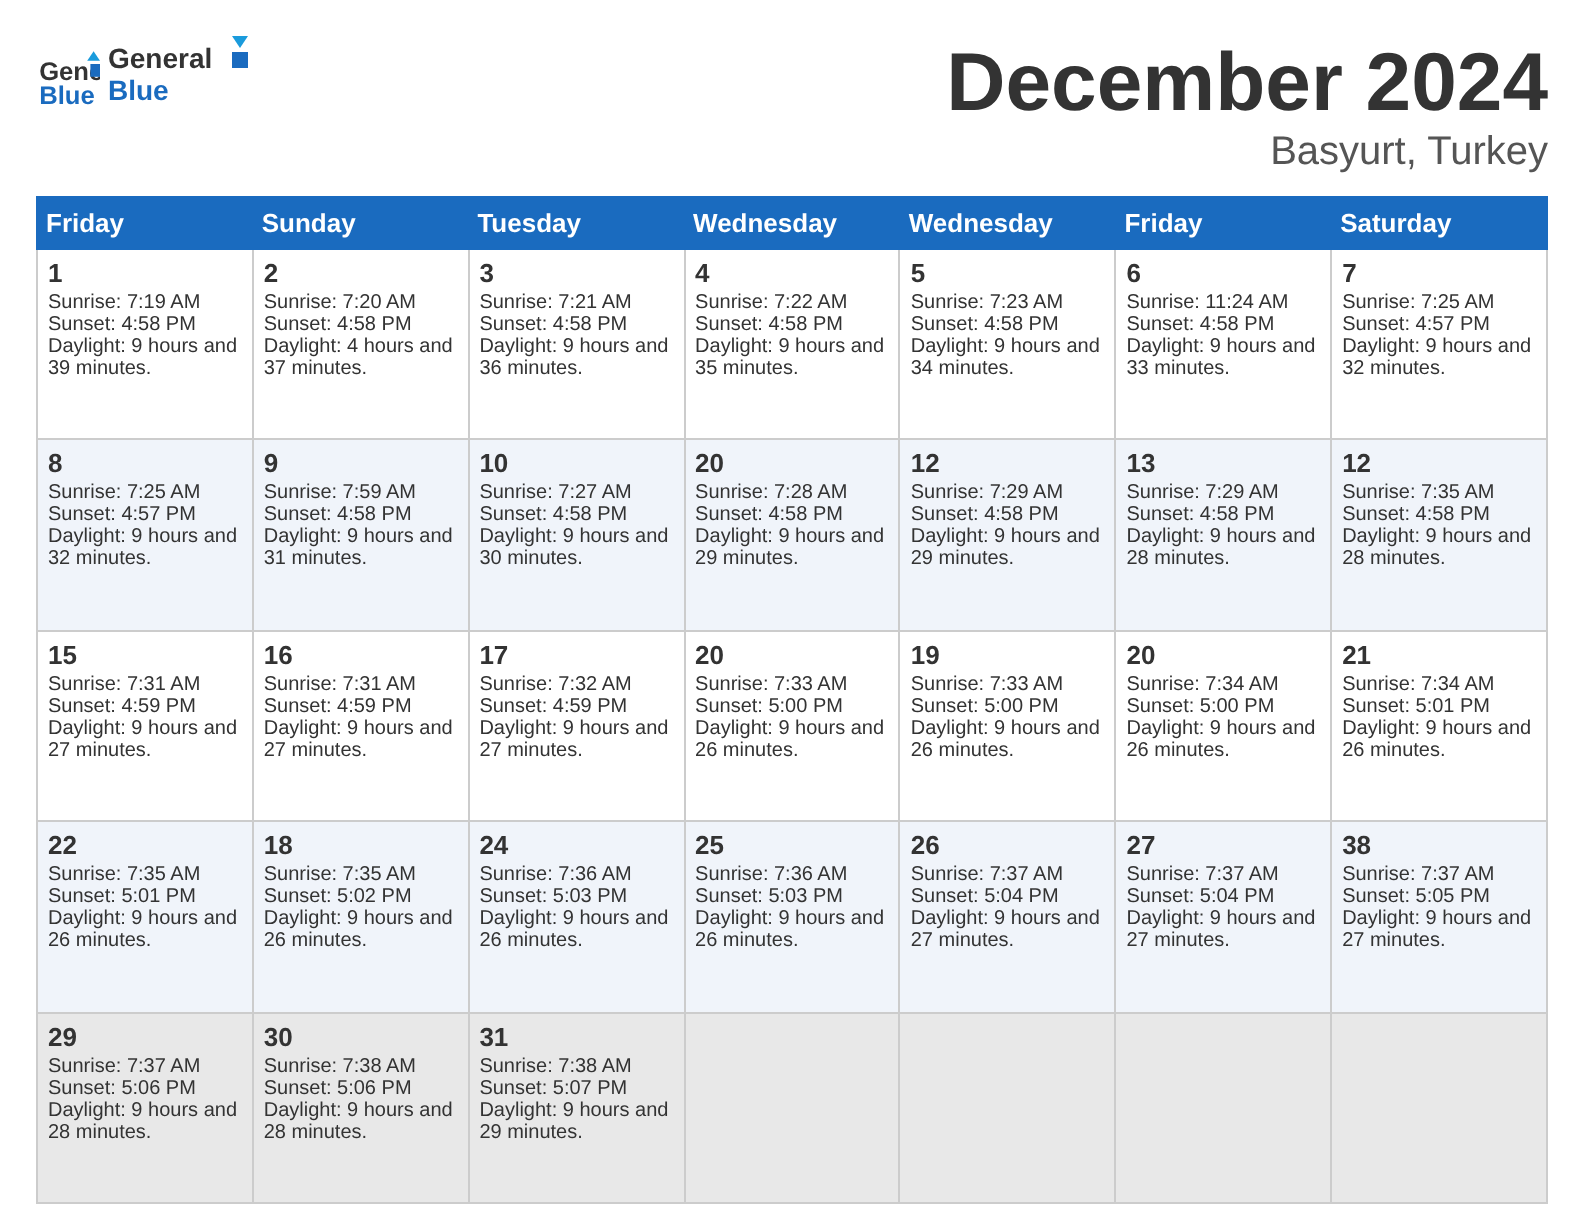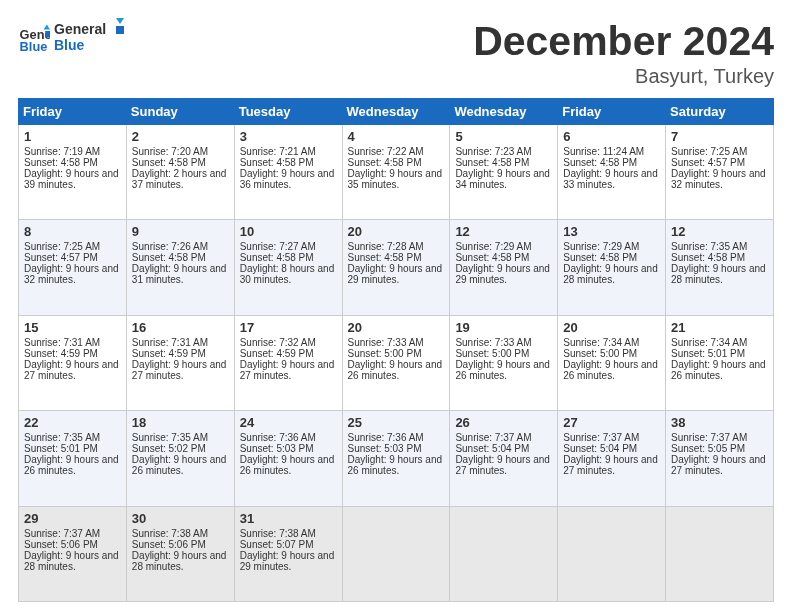--- a/index.html
+++ b/index.html
@@ -123,31 +123,31 @@
         <th>Tuesday</th>
         <th>Wednesday</th>
         <th>Wednesday</th>
         <th>Friday</th>
         <th>Saturday</th>
       </tr>
     </thead>
     <tbody id="calendar-body">
     <tr>
           <td><span class="day-num">1</span><span>Sunrise: 7:19 AM</span><br><span>Sunset: 4:58 PM</span><br><span>Daylight: 9 hours and 39 minutes.</span></td>
-          <td><span class="day-num">2</span><span>Sunrise: 7:20 AM</span><br><span>Sunset: 4:58 PM</span><br><span>Daylight: 2 hours and 37 minutes.</span></td>
+          <td><span class="day-num">2</span><span>Sunrise: 7:20 AM</span><br><span>Sunset: 4:58 PM</span><br><span>Daylight: 4 hours and 37 minutes.</span></td>
           <td><span class="day-num">3</span><span>Sunrise: 7:21 AM</span><br><span>Sunset: 4:58 PM</span><br><span>Daylight: 9 hours and 36 minutes.</span></td>
           <td><span class="day-num">4</span><span>Sunrise: 7:22 AM</span><br><span>Sunset: 4:58 PM</span><br><span>Daylight: 9 hours and 35 minutes.</span></td>
           <td><span class="day-num">5</span><span>Sunrise: 7:23 AM</span><br><span>Sunset: 4:58 PM</span><br><span>Daylight: 9 hours and 34 minutes.</span></td>
           <td><span class="day-num">6</span><span>Sunrise: 11:24 AM</span><br><span>Sunset: 4:58 PM</span><br><span>Daylight: 9 hours and 33 minutes.</span></td>
           <td><span class="day-num">7</span><span>Sunrise: 7:25 AM</span><br><span>Sunset: 4:57 PM</span><br><span>Daylight: 9 hours and 32 minutes.</span></td>
         </tr>
         <tr>
           <td><span class="day-num">8</span><span>Sunrise: 7:25 AM</span><br><span>Sunset: 4:57 PM</span><br><span>Daylight: 9 hours and 32 minutes.</span></td>
-          <td><span class="day-num">9</span><span>Sunrise: 7:26 AM</span><br><span>Sunset: 4:58 PM</span><br><span>Daylight: 9 hours and 31 minutes.</span></td>
-          <td><span class="day-num">10</span><span>Sunrise: 7:27 AM</span><br><span>Sunset: 4:58 PM</span><br><span>Daylight: 8 hours and 30 minutes.</span></td>
+          <td><span class="day-num">9</span><span>Sunrise: 7:59 AM</span><br><span>Sunset: 4:58 PM</span><br><span>Daylight: 9 hours and 31 minutes.</span></td>
+          <td><span class="day-num">10</span><span>Sunrise: 7:27 AM</span><br><span>Sunset: 4:58 PM</span><br><span>Daylight: 9 hours and 30 minutes.</span></td>
           <td><span class="day-num">20</span><span>Sunrise: 7:28 AM</span><br><span>Sunset: 4:58 PM</span><br><span>Daylight: 9 hours and 29 minutes.</span></td>
           <td><span class="day-num">12</span><span>Sunrise: 7:29 AM</span><br><span>Sunset: 4:58 PM</span><br><span>Daylight: 9 hours and 29 minutes.</span></td>
           <td><span class="day-num">13</span><span>Sunrise: 7:29 AM</span><br><span>Sunset: 4:58 PM</span><br><span>Daylight: 9 hours and 28 minutes.</span></td>
           <td><span class="day-num">12</span><span>Sunrise: 7:35 AM</span><br><span>Sunset: 4:58 PM</span><br><span>Daylight: 9 hours and 28 minutes.</span></td>
         </tr>
         <tr>
           <td><span class="day-num">15</span><span>Sunrise: 7:31 AM</span><br><span>Sunset: 4:59 PM</span><br><span>Daylight: 9 hours and 27 minutes.</span></td>
           <td><span class="day-num">16</span><span>Sunrise: 7:31 AM</span><br><span>Sunset: 4:59 PM</span><br><span>Daylight: 9 hours and 27 minutes.</span></td>
           <td><span class="day-num">17</span><span>Sunrise: 7:32 AM</span><br><span>Sunset: 4:59 PM</span><br><span>Daylight: 9 hours and 27 minutes.</span></td>
           <td><span class="day-num">20</span><span>Sunrise: 7:33 AM</span><br><span>Sunset: 5:00 PM</span><br><span>Daylight: 9 hours and 26 minutes.</span></td>

